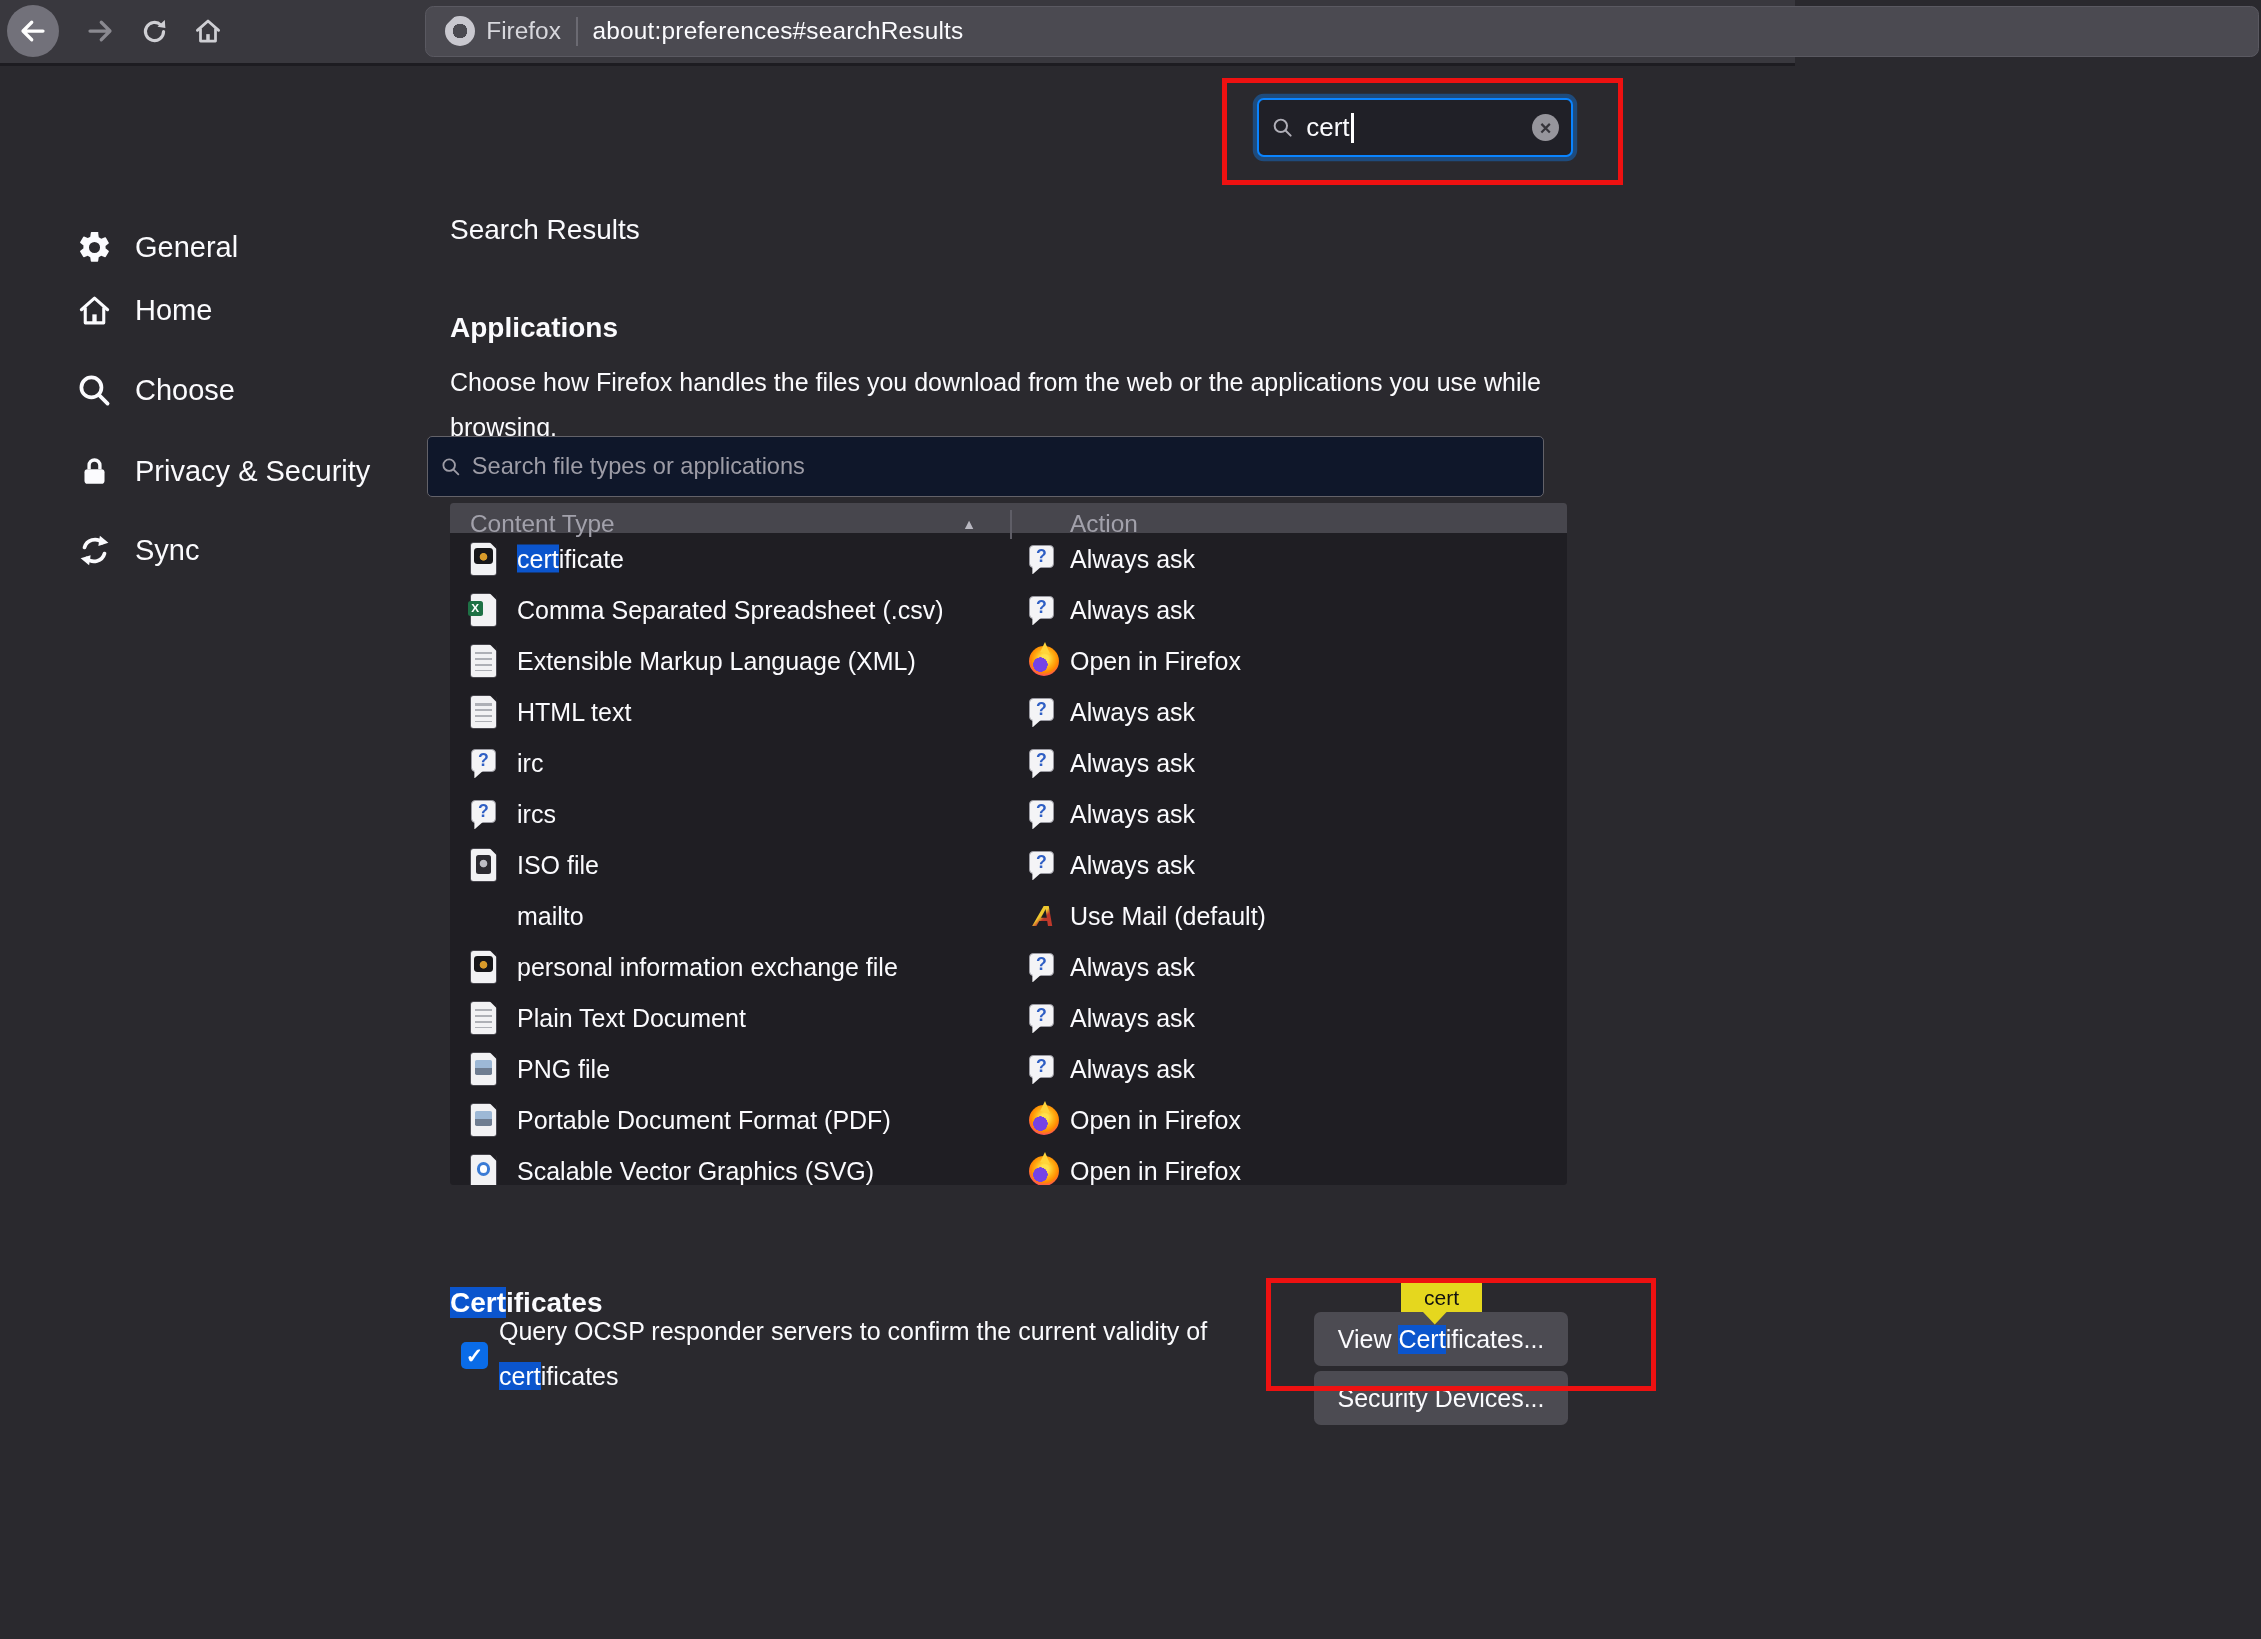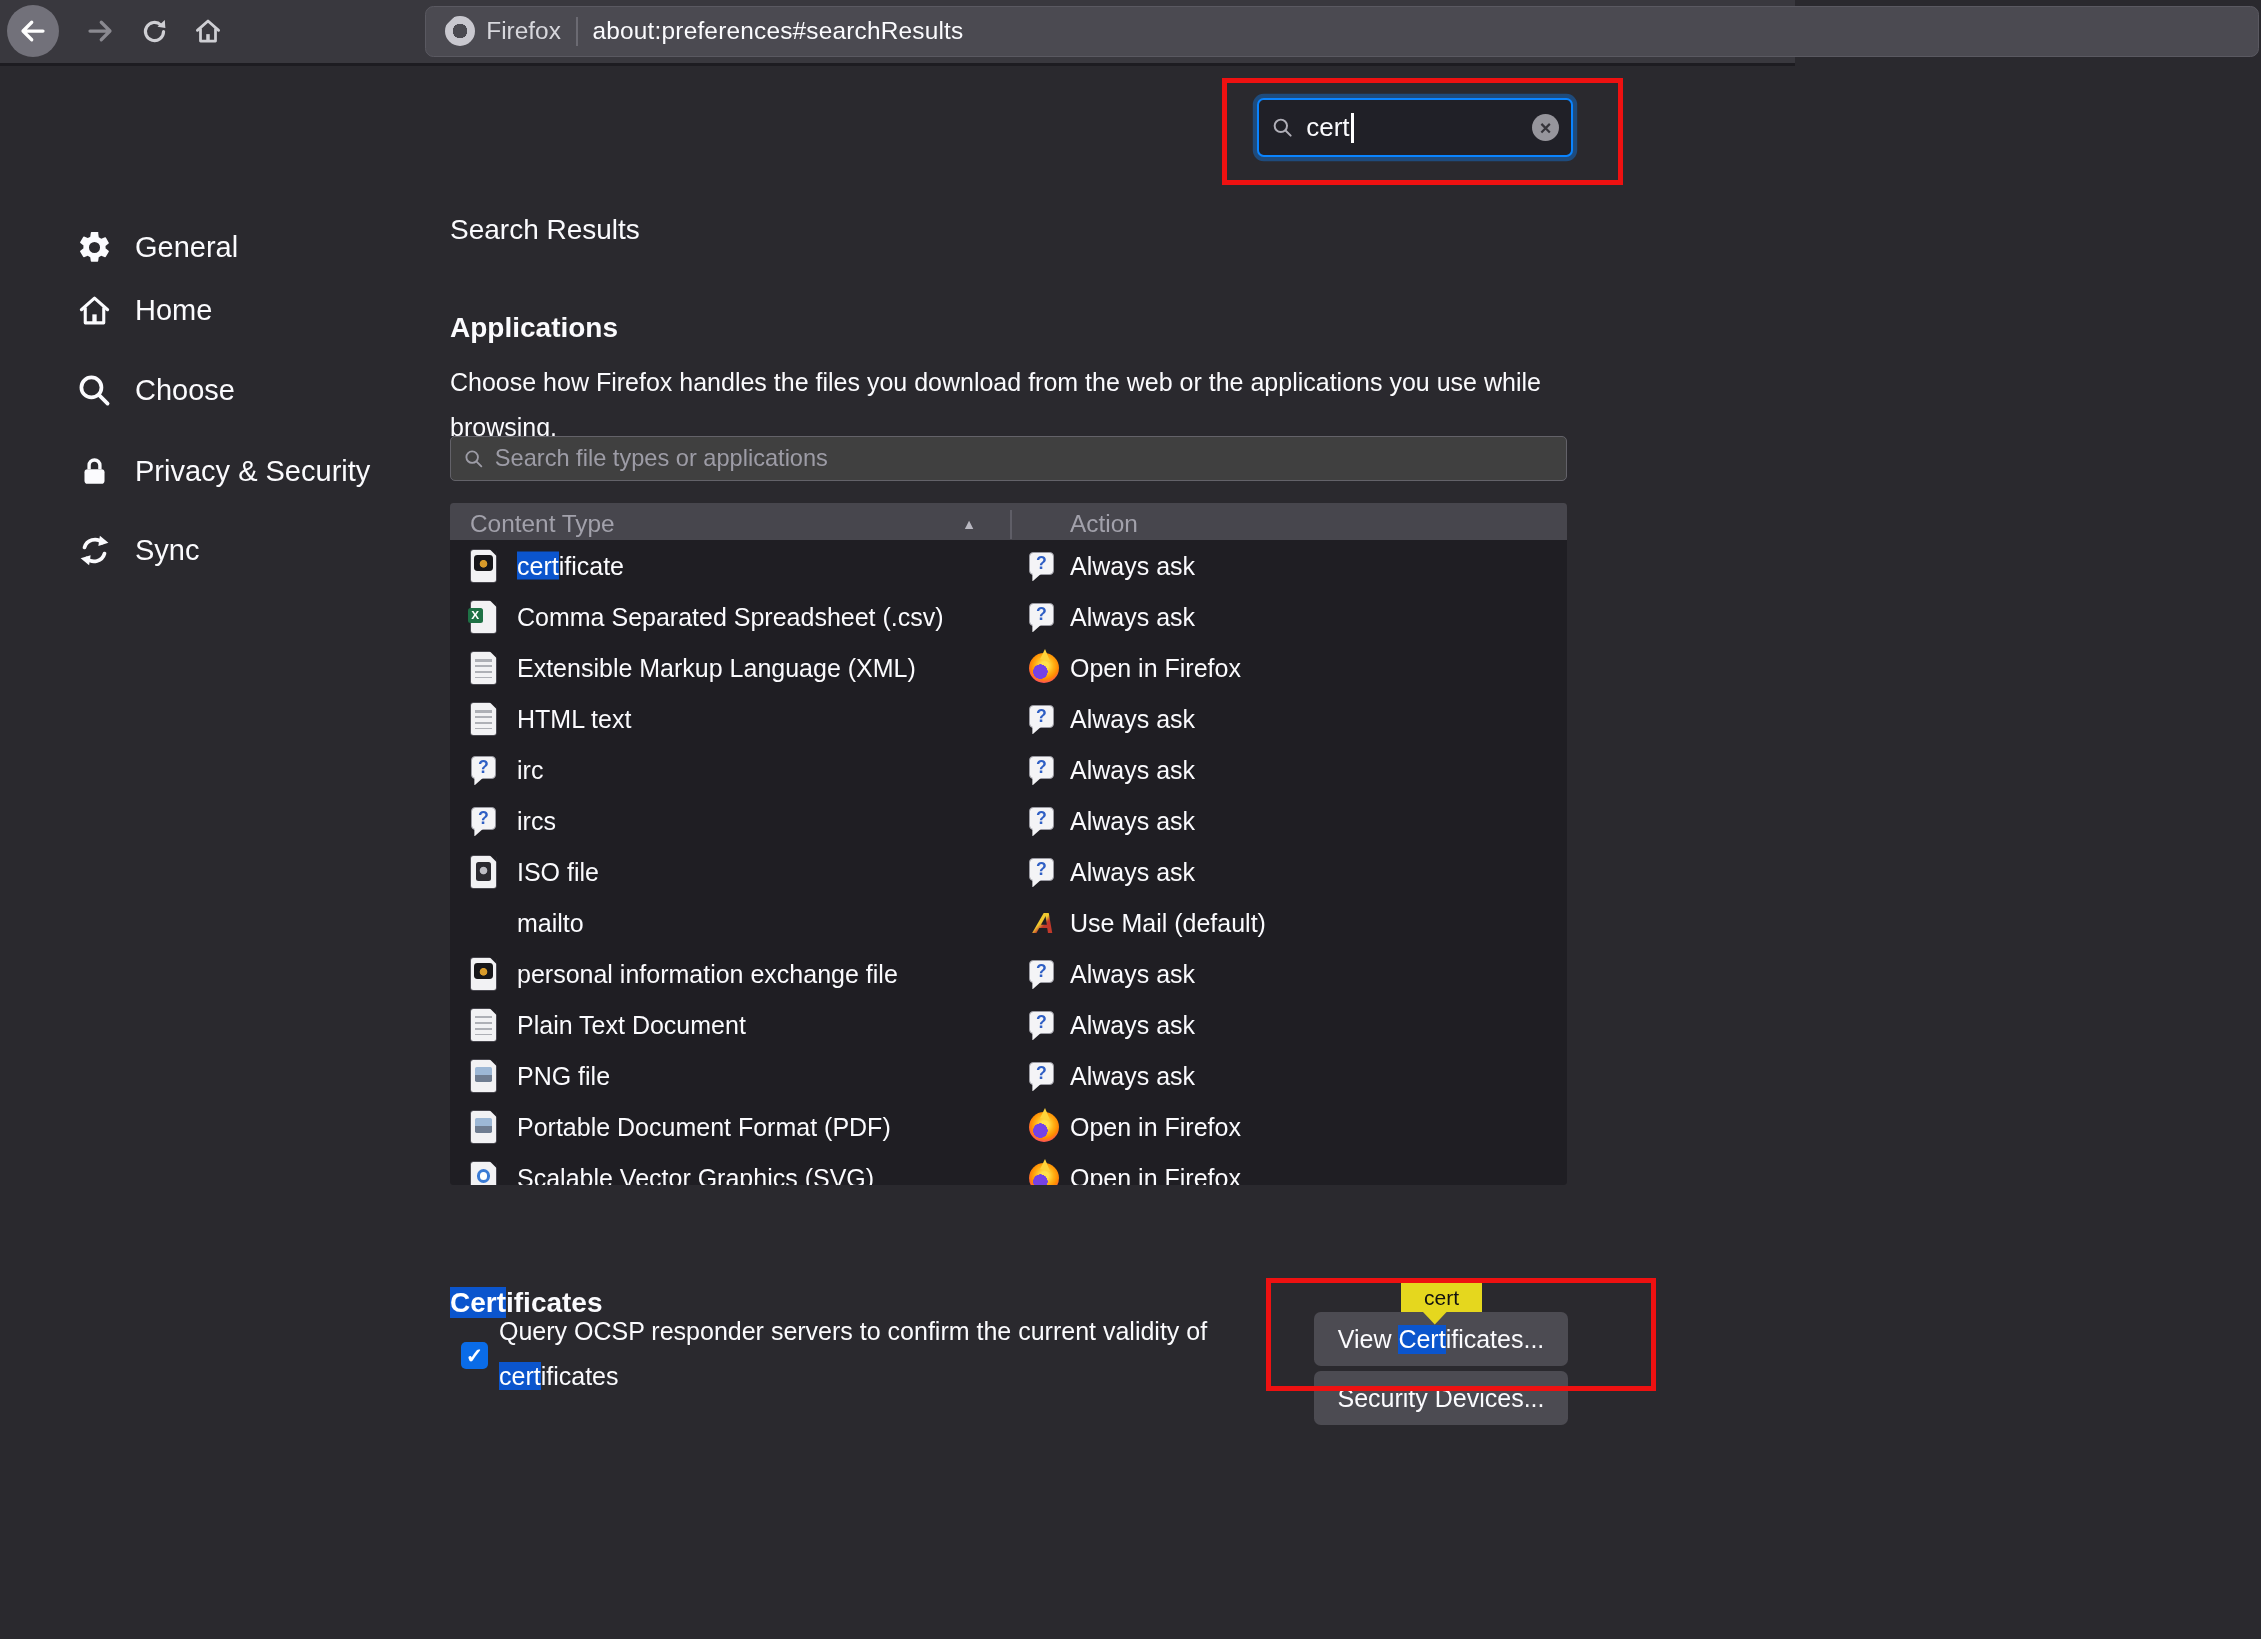--- a/index.html
+++ b/index.html
@@ -47,29 +47,29 @@
   
   .side-item{position:absolute;left:76px;height:40px;display:flex;align-items:center;gap:22px;cursor:default;}
   .side-item .lbl{font-size:29px;color:#fbfbfe;}
   .icon-44{width:37px;height:37px;flex:0 0 auto;}
   
   .page-title{position:absolute;left:450px;top:195px;font-size:28px;font-weight:300;color:#fbfbfe;}
   .sec-h{position:absolute;left:450px;font-size:28px;font-weight:700;color:#fbfbfe;}
   .apps-h{top:289px;}
   .apps-desc{position:absolute;left:450px;top:335px;width:1094px;font-size:25px;line-height:45px;color:#fbfbfe;}
   .app-search{
-    position:absolute;left:450px;top:436px;width:1117px;height:45px;box-sizing:border-box;
-    background:#404040;border:1.7px solid #636269;border-radius:5px;
+    position:absolute;left:427px;top:436px;width:1117px;height:61px;box-sizing:border-box;
+    background:#0f172a;border:1.7px solid #636269;border-radius:5px;
     display:flex;align-items:center;padding:0 11.8px;gap:10px;
   }
   .app-search .ph{color:#9d9ca6;font-size:23.6px;}
   
   .tbl{position:absolute;left:450px;top:503px;width:1117px;height:682px;background:#1f1e23;
     border-radius:3.4px;overflow:hidden;}
-  .tbl-head{position:relative;height:37px;background:#47464d;}
+  .tbl-head{position:relative;height:30px;background:#47464d;}
   .tbl-head .col1{position:absolute;left:20px;top:0;line-height:42px;font-size:24.4px;color:#a2a1ab;}
   .tbl-head .col2{position:absolute;left:620px;top:0;line-height:42px;font-size:24.4px;color:#a2a1ab;}
   .sort-arrow{position:absolute;left:512px;top:0;line-height:42px;font-size:14.3px;color:#b9b8c1;}
   .col-div{position:absolute;left:560px;top:6.7px;width:1.7px;height:29px;background:#5f5e67;}
   .trow{position:relative;height:51px;}
   .trow .ticon{position:absolute;left:21px;top:50%;transform:translateY(-50%);}
   .trow .tlabel{position:absolute;left:67px;top:50%;transform:translateY(-50%);font-size:25px;color:#fbfbfe;white-space:nowrap;}
   .trow .aicon{position:absolute;left:579px;top:50%;transform:translateY(-50%);}
   .trow .alabel{position:absolute;left:620px;top:50%;transform:translateY(-50%);font-size:25px;color:#fbfbfe;white-space:nowrap;}
   .hl{background:#0b55cd;color:#ffffff;}

